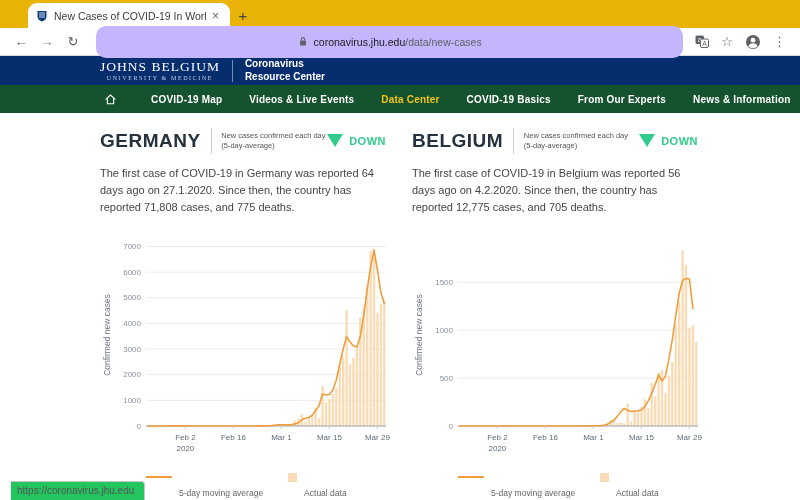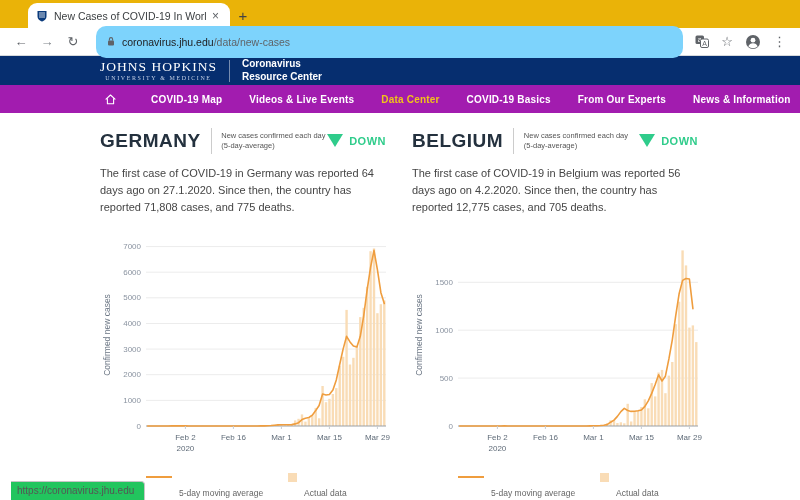--- a/index.html
+++ b/index.html
@@ -13,39 +13,39 @@
          padding:0 8px; gap:6px; }
   .tab-title { font-size:10.5px; color:#3c4043; white-space:nowrap; overflow:hidden;
                max-width:152px; flex:1; }
   .tab-close { font-size:12px; color:#5f6368; cursor:default; }
   .newtab { width:26px; height:25px; display:flex; align-items:center; justify-content:center;
             font-size:15px; color:#444; }
   .toolbar { height:28px; background:#fff; display:flex; align-items:center;
              padding:0 10px; gap:4px; border-bottom:1px solid #d6d9dc; }
   .navbtn { width:22px; text-align:center; font-size:13px; color:#5f6368; }
   .navbtn.fwd { color:#80868b; }
-  .omnibox { flex:1; height:20px; background:#7dd3fc; border-radius:10px;
-             display:flex; align-items:center; padding:16px 10px; gap:6px; margin:0 8px; }
+  .omnibox { flex:1; height:20px; background:#c4b5fd; border-radius:10px;
+             display:flex; align-items:center; padding:16px 10px; gap:6px; margin:0 8px;justify-content:center; }
   .url { font-size:10.5px; color:#202124; white-space:nowrap; }
   .url .path { color:#5f6368; }
   .tool-icons { display:flex; align-items:center; gap:12px; padding-right:4px; }
   .tool-icons .glyph { font-size:13px; color:#5f6368; }
 
   
   .site-header { height:29px; background:#062e6f; display:flex; align-items:center;
                  padding-left:100px; }
   .brand { text-align:center; }
   .brand-name { font-family:"Liberation Serif", serif; font-size:13.5px; color:#fff;
                 letter-spacing:1px; line-height:1; }
   .brand-sub { font-family:"Liberation Serif", serif; font-size:6px; color:#c3cfe4;
                letter-spacing:1.6px; margin-top:2px; }
   .brand-div { width:1px; height:22px; background:rgba(255,255,255,.45); margin:0 12px; }
   .site-name { font-size:10px; font-weight:bold; color:#fff; line-height:1.25; }
 
-  .site-nav { height:28px; background:#a21caf; display:flex; align-items:center;
+  .site-nav { height:28px; background:#14532d; display:flex; align-items:center;
               padding-left:104px; gap:0; }
   .home { display:flex; align-items:center; padding-right:12px; }
   .nav-div { width:1px; height:14px; background:rgba(255,255,255,.5); margin-right:22px; }
   .nav-item { font-size:10px; font-weight:bold; color:#fff; margin-right:27px;
               letter-spacing:.2px; white-space:nowrap; }
   .nav-item.active { color:#f0c419; }
 
   
   .content { padding:15px 0 0 100px; display:flex; gap:22px; }
   .col { width:290px; }
@@ -115,21 +115,21 @@
         <circle cx="8" cy="6.2" r="2.4" fill="#ffffff"></circle>
         <path d="M3.4 12.6 a4.8 4.8 0 0 1 9.2 0 A7 7 0 0 1 3.4 12.6" fill="#ffffff"></path>
       </svg>
       <span class="glyph">⋮</span>
     </div>
   </div>
 </div>
 
 <div class="site-header">
   <div class="brand">
-    <div class="brand-name">JOHNS HOPKINS</div>
+    <div class="brand-name">JOHNS BELGIUM</div>
     <div class="brand-sub">UNIVERSITY &amp; MEDICINE</div>
   </div>
   <div class="brand-div"></div>
   <div class="site-name">
     <div>Coronavirus</div>
     <div>Resource Center</div>
   </div>
 </div>
 
 <div class="site-nav">

